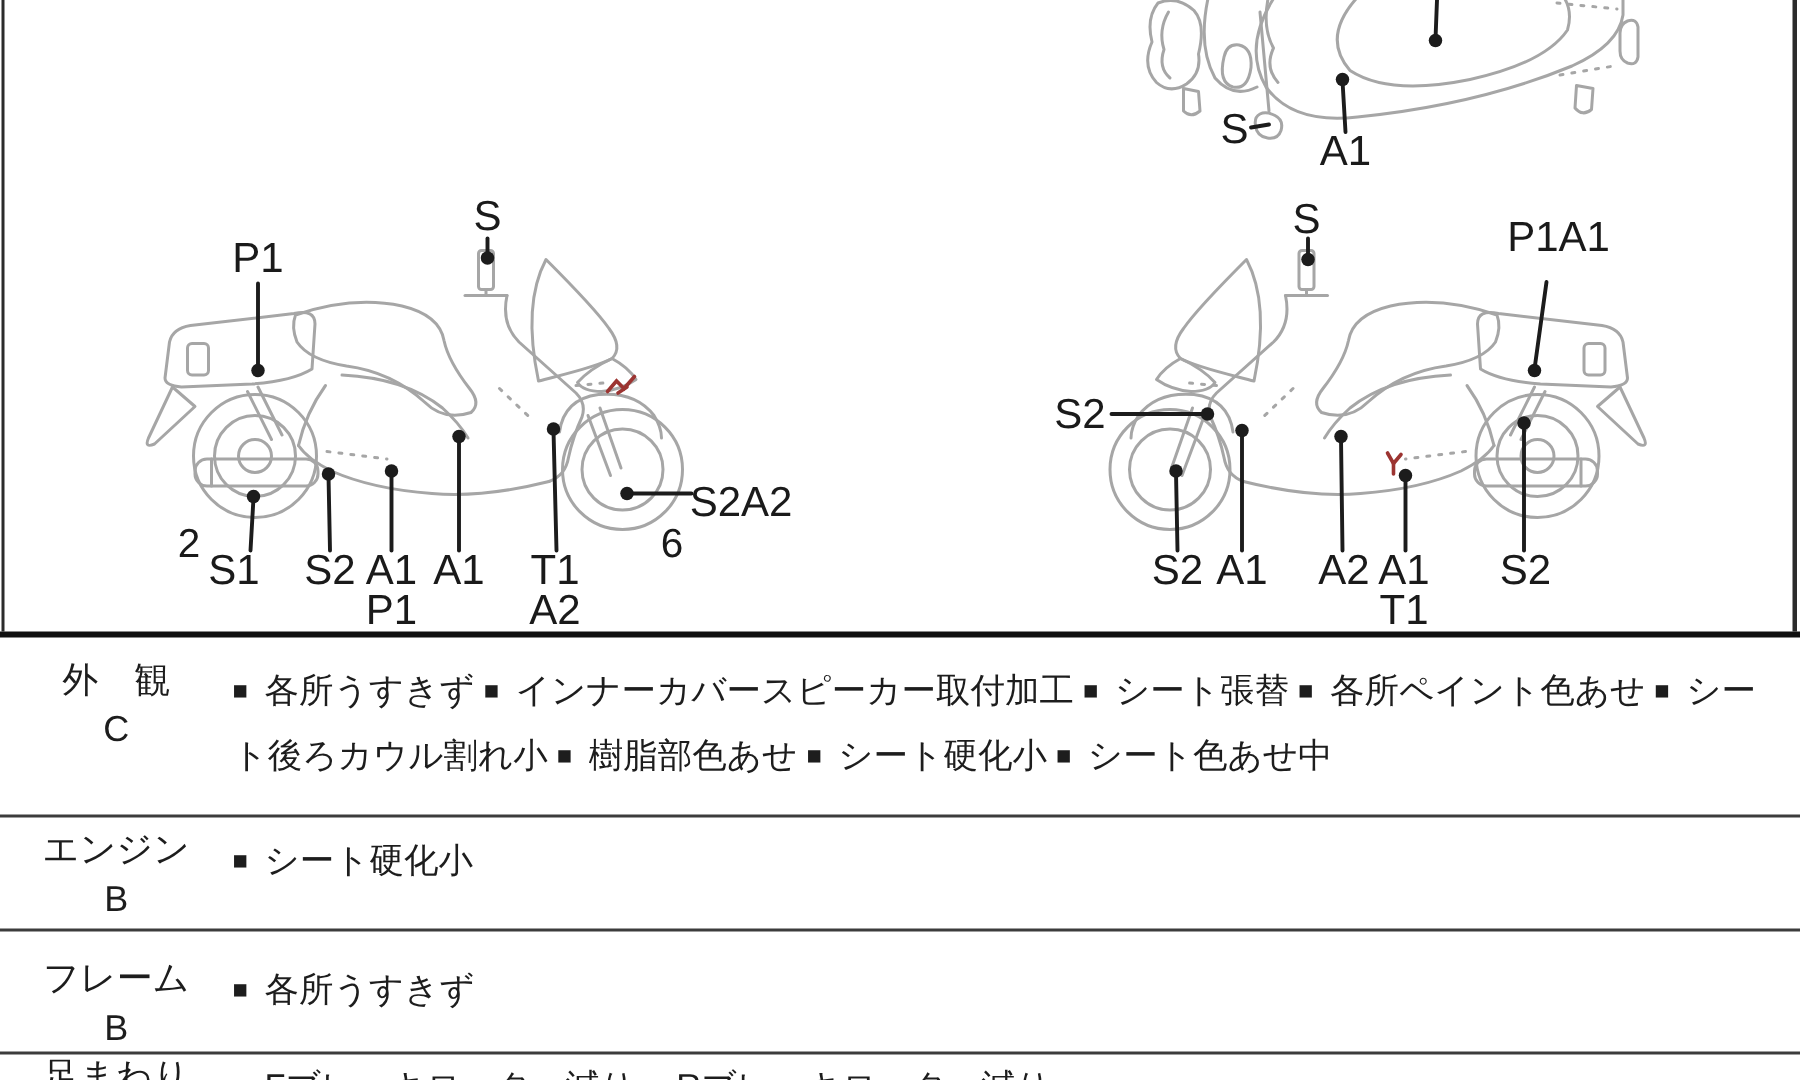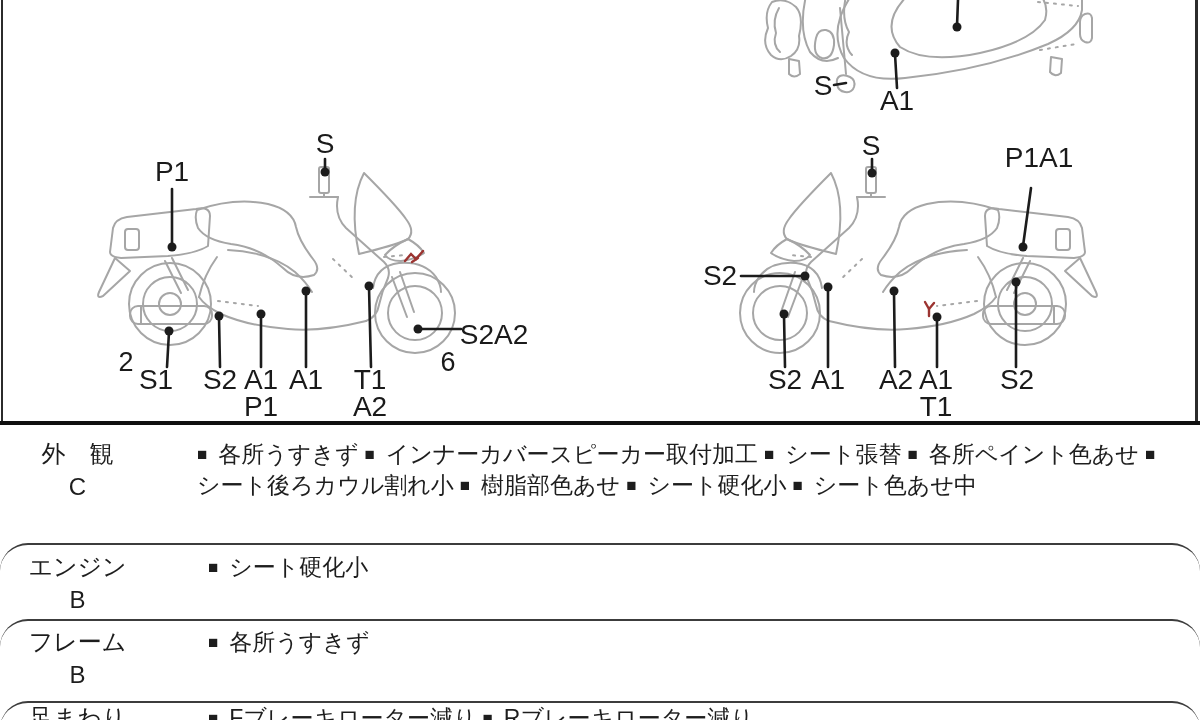--- a/index.html
+++ b/index.html
@@ -10,30 +10,30 @@
   .vborder{position:absolute;top:0;bottom:0;background:#2b2b2b;}
   .vborder.left{left:1px;width:2px;}
   .vborder.right{left:1195px;width:3px;}
   svg.art{position:absolute;left:0;top:0;}
   .dlabel{
     position:absolute;transform:translateX(-50%);
     font-size:28px;font-weight:500;line-height:28px;white-space:nowrap;color:#1a1a1a;
   }
   .dlabel.num{font-size:27px;}
   .ctable{position:absolute;left:0;top:421px;width:1200px;border-top:4px solid #101010;background:#fff;}
-  .trow{display:flex;box-sizing:border-box;align-items:flex-start;border-radius:28px;}
-  .trow.sep{border-top:2px solid #3c3c3c;gap:11px;}
+  .trow{display:flex;box-sizing:border-box;align-items:flex-start;}
+  .trow.sep{border-top:2px solid #3c3c3c;}
   .row1{height:118px;padding-top:15px;}
   .row2{height:76px;padding-top:8px;}
-  .row3{height:82px;padding-top:7px;}
+  .row3{height:82px;padding-top:18px;}
   .row4{height:60px;padding-top:1px;}
   .cat-col{width:155px;flex:0 0 155px;text-align:center;}
   .cat-name{font-size:24px;line-height:28px;white-space:pre;}
   .cat-grade{font-size:24px;line-height:28px;margin-top:5px;}
-  .content-col{flex:1;padding-right:14px;font-size:23px;line-height:28px;margin-left:42px;}
+  .content-col{flex:1;padding-right:14px;font-size:23px;line-height:41px;}
   .titem{margin-right:6px;}
   .bullet{font-size:17px;margin-right:11px;position:relative;top:-2px;}
 </style>
 </head>
 <body>
 
 <div class="sheet">
 
   <div class="vborder left"></div>
   <div class="vborder right"></div>

